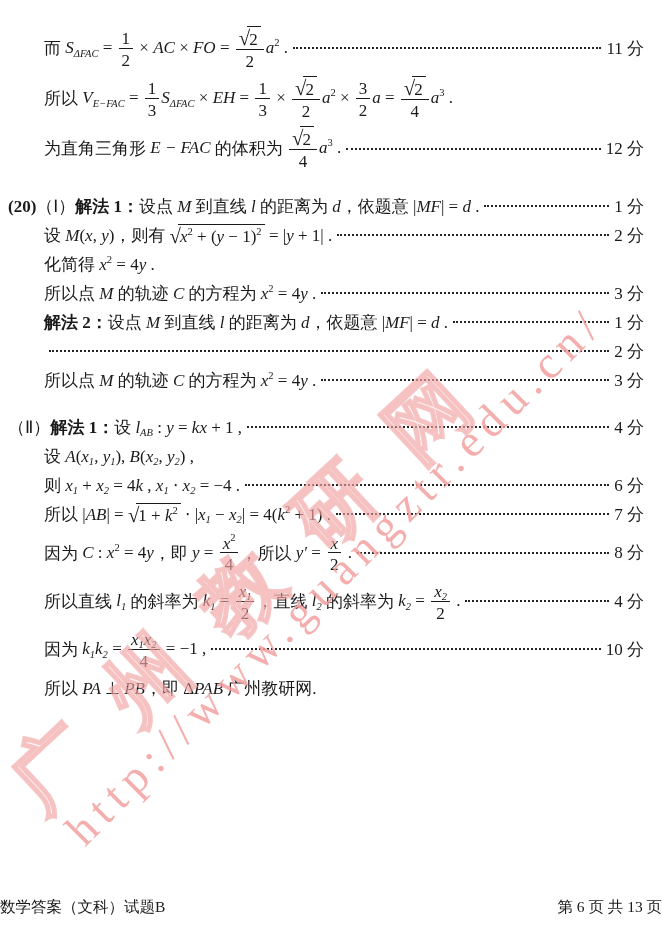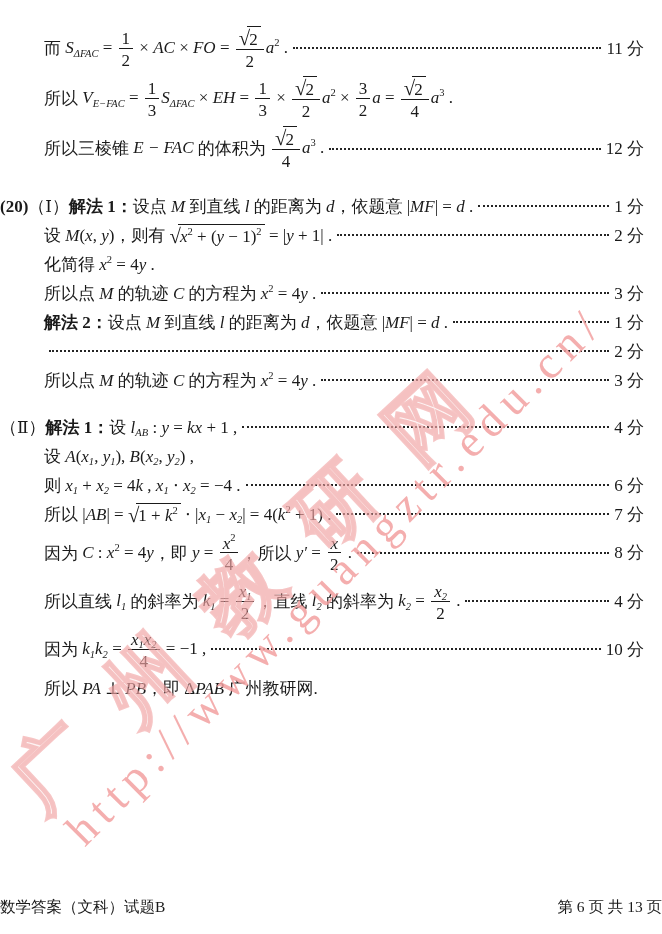--- a/index.html
+++ b/index.html
@@ -1,23 +1,23 @@
 <!DOCTYPE html>
 <html><head>
 <meta charset="utf-8">
 <style>
   html,body{margin:0;padding:0;width:662px;height:934px;overflow:hidden;background:#ffffff;}
   body{font-family:"Liberation Serif","DejaVu Serif",serif;color:#1a1a1a;font-size:17px;position:relative;}
   .page{position:absolute;inset:0;background:#ffffff;}
 
   
   .doc{position:absolute;left:0;top:0;right:0;padding-top:20px;}
-  .block{margin-bottom:24px;}
+  .block{margin-bottom:24px;font-family:Liberation Serif, serif;}
   .line{display:flex;align-items:center;margin:6px 0;padding-right:18px;}
-  .ind0{}
+  .ind0{padding-left:8px;}
   .ind1{padding-left:44px;}
   .ct{white-space:pre;}
   .ct span{vertical-align:middle;}
   .mi{font-style:italic;}
   .bold{font-weight:bold;}
   sub{font-size:0.62em;line-height:0;font-style:italic;vertical-align:-0.45em;}
   sup{font-size:0.62em;line-height:0;vertical-align:0.55em;}
   .frac{display:inline-flex;flex-direction:column;align-items:center;margin:0 2px;line-height:1.12;vertical-align:middle;}
   .frac .fn{padding:0 3px;border-bottom:1px solid #1a1a1a;white-space:pre;}
   .frac .fd{padding:0 3px;white-space:pre;}
@@ -48,21 +48,21 @@
       <div class="block">
         <div class="line ind1">
           <span class="ct"><span class="txt">而 </span><span class="mi">S</span><sub>ΔFAC</sub><span class="txt"> = </span><span class="frac"><span class="fn"><span class="txt">1</span></span><span class="fd"><span class="txt">2</span></span></span><span class="txt"> × </span><span class="mi">AC</span><span class="txt"> × </span><span class="mi">FO</span><span class="txt"> = </span><span class="frac"><span class="fn"><span class="sqrt"><span class="rad">√</span><span class="rc"><span class="txt">2</span></span></span></span><span class="fd"><span class="txt">2</span></span></span><span class="mi">a</span><sup>2</sup><span class="txt"> .</span></span>
           <span class="leader"></span>
           <span class="score">11 分</span>
         </div>
         <div class="line ind1">
           <span class="ct"><span class="txt">所以 </span><span class="mi">V</span><sub>E−FAC</sub><span class="txt"> = </span><span class="frac"><span class="fn"><span class="txt">1</span></span><span class="fd"><span class="txt">3</span></span></span><span class="mi">S</span><sub>ΔFAC</sub><span class="txt"> × </span><span class="mi">EH</span><span class="txt"> = </span><span class="frac"><span class="fn"><span class="txt">1</span></span><span class="fd"><span class="txt">3</span></span></span><span class="txt"> × </span><span class="frac"><span class="fn"><span class="sqrt"><span class="rad">√</span><span class="rc"><span class="txt">2</span></span></span></span><span class="fd"><span class="txt">2</span></span></span><span class="mi">a</span><sup>2</sup><span class="txt"> × </span><span class="frac"><span class="fn"><span class="txt">3</span></span><span class="fd"><span class="txt">2</span></span></span><span class="mi">a</span><span class="txt"> = </span><span class="frac"><span class="fn"><span class="sqrt"><span class="rad">√</span><span class="rc"><span class="txt">2</span></span></span></span><span class="fd"><span class="txt">4</span></span></span><span class="mi">a</span><sup>3</sup><span class="txt"> .</span></span>
         </div>
         <div class="line ind1">
-          <span class="ct"><span class="txt">所以三棱锥 </span><span class="mi">E − FAC</span><span class="txt"> 的体积为 </span><span class="frac"><span class="fn"><span class="sqrt"><span class="rad">√</span><span class="rc"><span class="txt">2</span></span></span></span><span class="fd"><span class="txt">4</span></span></span><span class="mi">a</span><sup>3</sup><span class="txt"> .</span></span>
+          <span class="ct"><span class="txt">为直角三角形 </span><span class="mi">E − FAC</span><span class="txt"> 的体积为 </span><span class="frac"><span class="fn"><span class="sqrt"><span class="rad">√</span><span class="rc"><span class="txt">2</span></span></span></span><span class="fd"><span class="txt">4</span></span></span><span class="mi">a</span><sup>3</sup><span class="txt"> .</span></span>
           <span class="leader"></span>
           <span class="score">12 分</span>
         </div>
       </div>
       <div class="block">
         <div class="line ind0">
           <span class="ct"><span class="bold">(20)</span><span class="txt">（Ⅰ）</span><span class="bold">解法 1：</span><span class="txt">设点 </span><span class="mi">M</span><span class="txt"> 到直线 </span><span class="mi">l</span><span class="txt"> 的距离为 </span><span class="mi">d</span><span class="txt">，依题意 |</span><span class="mi">MF</span><span class="txt">| = </span><span class="mi">d</span><span class="txt"> .</span></span>
           <span class="leader"></span>
           <span class="score">1 分</span>
         </div>

